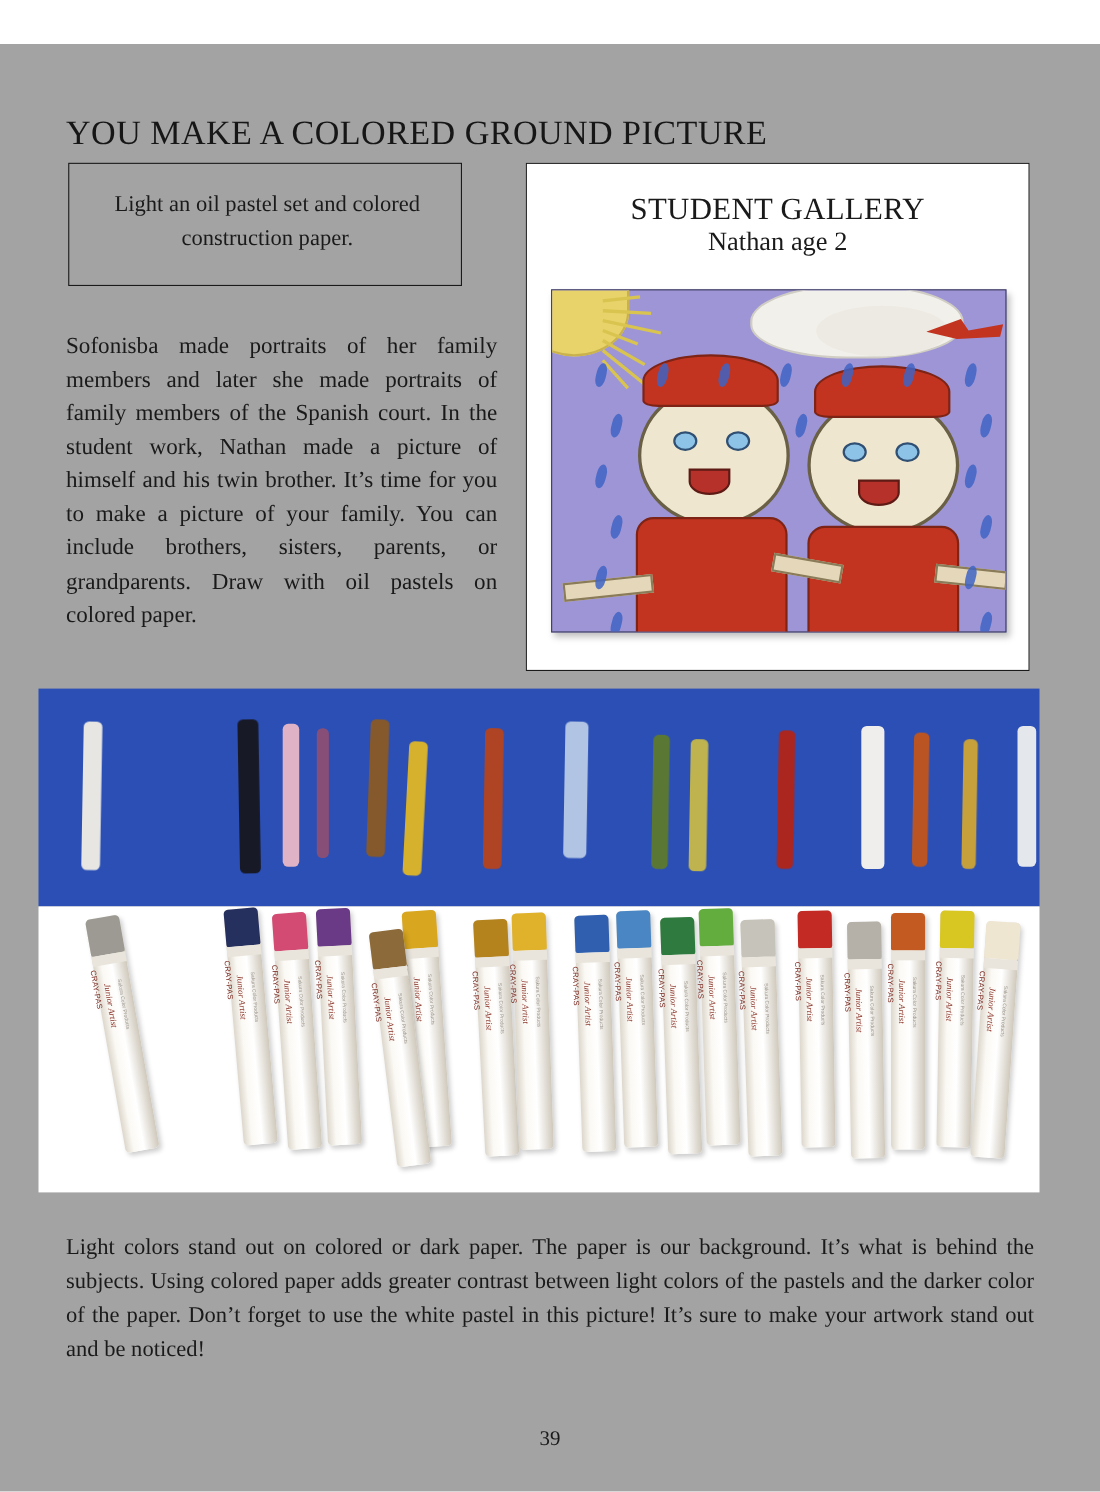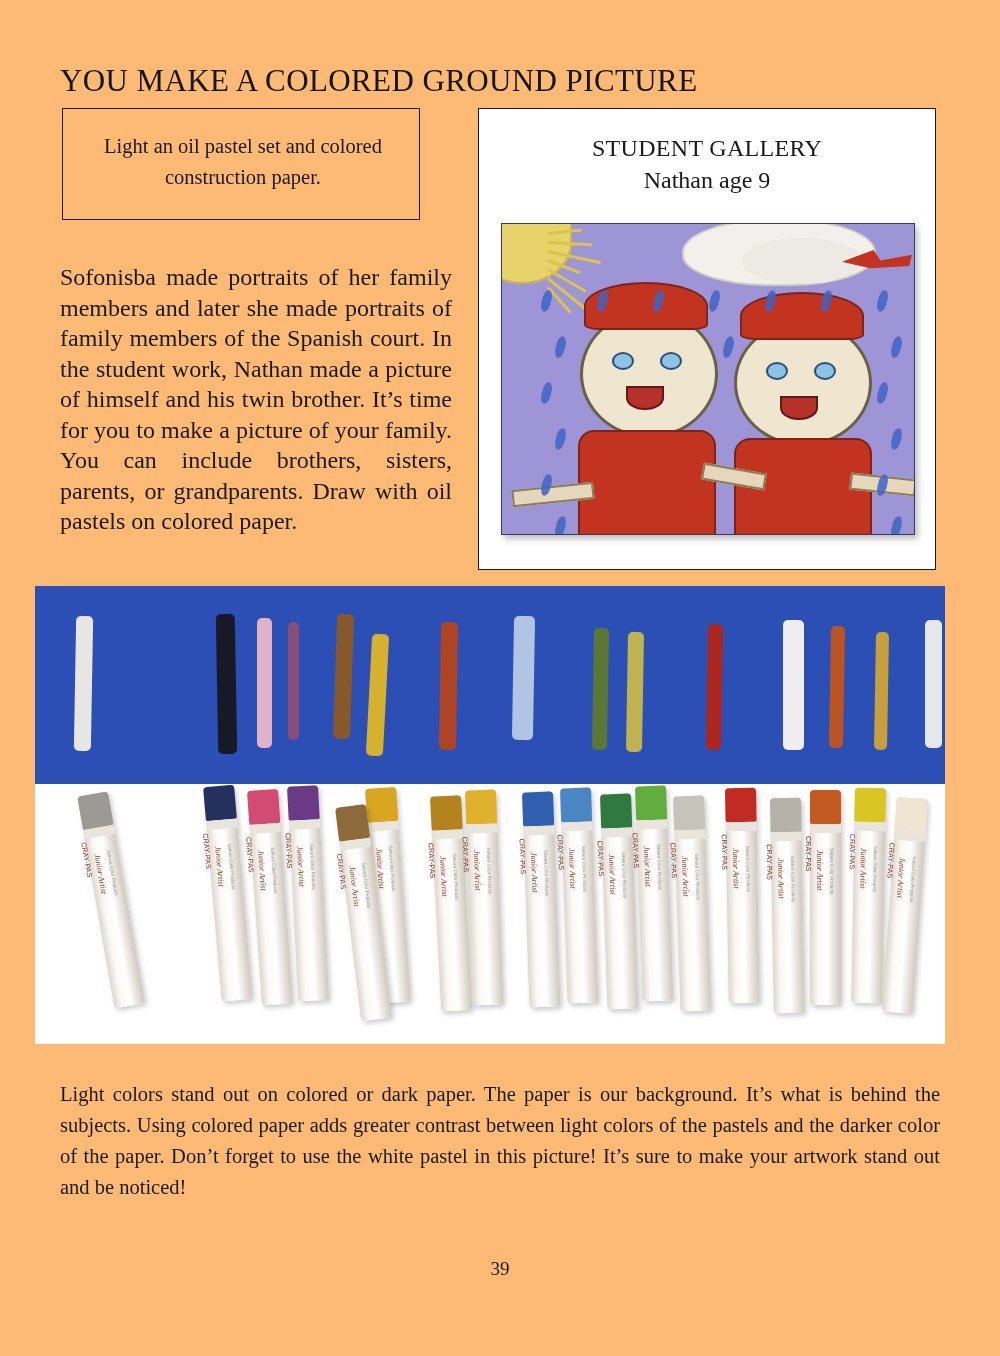--- a/index.html
+++ b/index.html
@@ -11,21 +11,22 @@
     width: 1000px;
     height: 1356px;
     position: relative;
     font-family: "Liberation Serif", serif;
     color: #1a1a1a;
     overflow: hidden;
   }
   .page {
     position: absolute;
     inset: 0;
-    background: #fdba74;
+    background: #a3a3a3;
+    margin-top: 40px;
   }
 
   
   .page-title {
     position: absolute;
     left: 60px;
     top: 42px;
     font-size: 31px;
     letter-spacing: 0.4px;
     font-weight: 400;
@@ -52,21 +53,21 @@
     line-height: 31px;
     text-align: center;
   }
 
   
   .body-left {
     position: absolute;
     left: 60px;
     top: 238px;
     width: 392px;
-    font-size: 24px;
+    font-size: 21px;
     line-height: 30.5px;
     text-align: justify;
     text-justify: inter-word;
     hyphens: none;
   }
 
   
   .gallery-box {
     position: absolute;
     left: 478px;
@@ -76,21 +77,21 @@
     border: 1.5px solid #1a1a1a;
     box-sizing: border-box;
     background: #ffffff;
   }
   .gallery-title {
     position: absolute;
     left: 0;
     right: 0;
     top: 26px;
     text-align: center;
-    font-size: 24px;
+    font-size: 28px;
     letter-spacing: 0.3px;
   }
   .gallery-sub {
     position: absolute;
     left: 0;
     right: 0;
     top: 58px;
     text-align: center;
     font-size: 24px;
   }
@@ -314,21 +315,21 @@
   <h1 class="page-title">YOU MAKE A COLORED GROUND PICTURE</h1>
 
   <div class="materials-box">
     <div class="materials-text">Light an oil pastel set and colored construction paper.</div>
   </div>
 
   <p class="body-left">Sofonisba made portraits of her family members and later she made portraits of family members of the Spanish court. In the student work, Nathan made a picture of himself and his twin brother. It’s time for you to make a picture of your family. You can include brothers, sisters, parents, or grandparents. Draw with oil pastels on colored paper.</p>
 
   <div class="gallery-box">
     <div class="gallery-title">STUDENT GALLERY</div>
-    <div class="gallery-sub">Nathan age 9</div>
+    <div class="gallery-sub">Nathan age 2</div>
 
     <div class="artwork" id="artwork">
       <div class="aw-sun"></div>
         <div class="aw-sunray" style="left: 46px; top: 62px; width: 34px; transform: rotate(48deg);"></div>
         <div class="aw-sunray" style="left: 46px; top: 53px; width: 54px; transform: rotate(39deg);"></div>
         <div class="aw-sunray" style="left: 46px; top: 44px; width: 44px; transform: rotate(30deg);"></div>
         <div class="aw-sunray" style="left: 46px; top: 35px; width: 34px; transform: rotate(21deg);"></div>
         <div class="aw-sunray" style="left: 46px; top: 26px; width: 54px; transform: rotate(12deg);"></div>
         <div class="aw-sunray" style="left: 46px; top: 17px; width: 44px; transform: rotate(3deg);"></div>
         <div class="aw-sunray" style="left: 46px; top: 8px; width: 34px; transform: rotate(-6deg);"></div>

